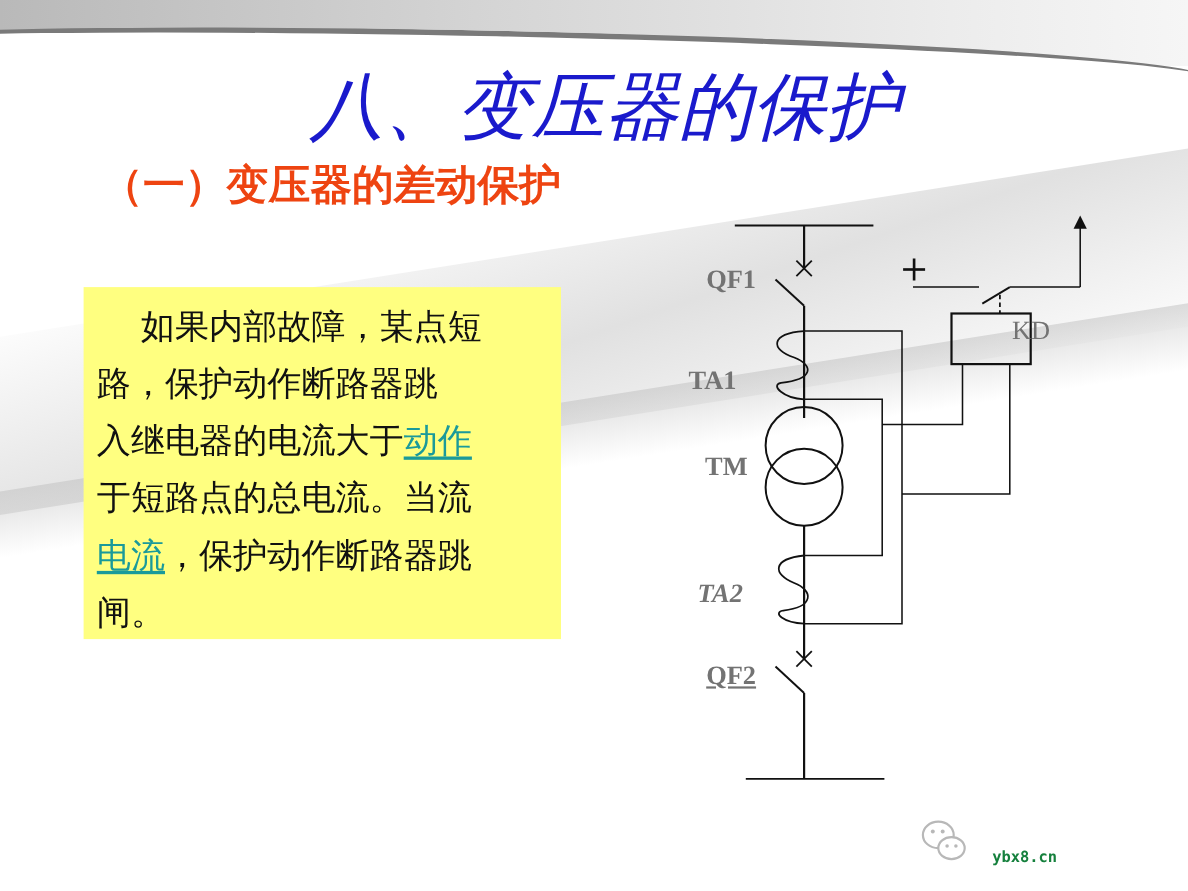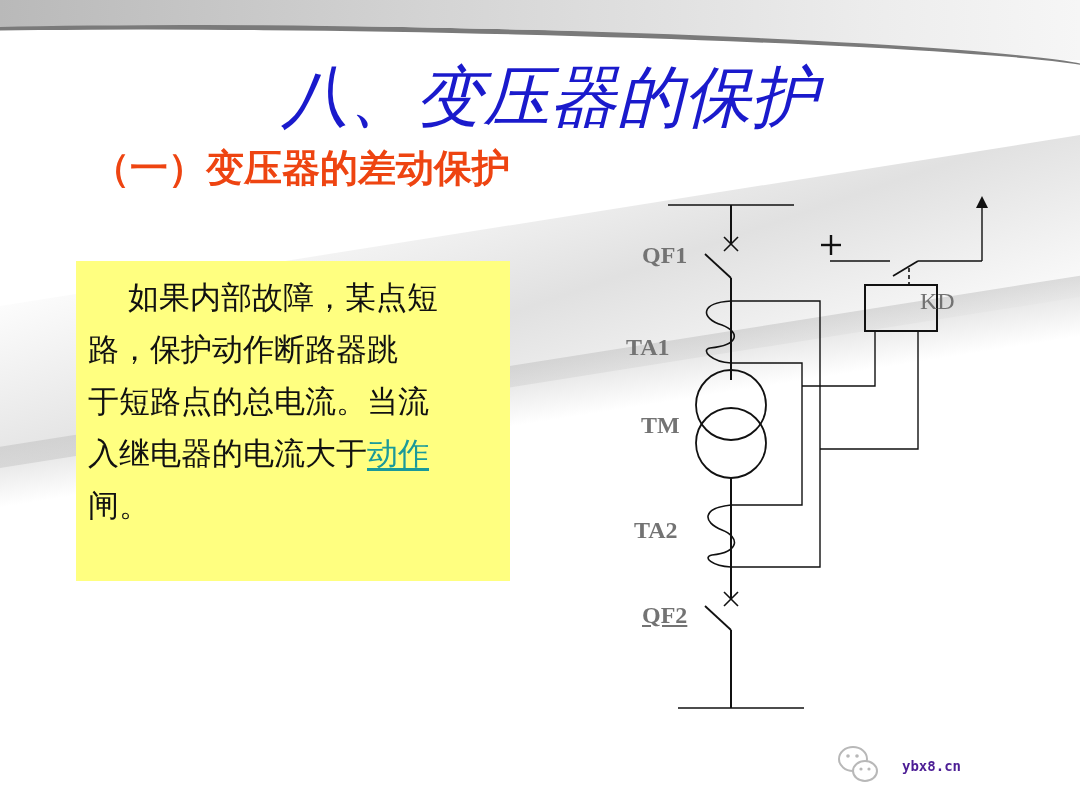--- a/index.html
+++ b/index.html
@@ -62,41 +62,42 @@
     .watermark {
       position: absolute; left: 836px; top: 742px; width: 230px; height: 56px;
     }
     .wm-text {
       position: absolute; left: 50px; top: 0px;
       font-family: "DejaVu Sans", sans-serif; font-size: 24px; color: #b0b0b0;
       letter-spacing: 1px; white-space: nowrap;
       text-shadow: 0 0 1px #ffffff;
     }
     .wm-url {
-      position: absolute; left: 66px; top: 16px;
-      font-family: "DejaVu Sans Mono", monospace; font-size: 14px; color: #4c1d95;
+      position: absolute; left: 66px; top: 30px;
+      font-family: "DejaVu Sans Mono", monospace; font-size: 14px; color: #15803d;
       font-weight: bold; white-space: nowrap;
     }
   </style>
 </head>
 <body>
 
 <div class="bg-top"></div>
 <div class="bg-top-white"></div>
 <div class="bg-swoosh"></div>
 <div class="bg-swoosh2"></div>
 
 <div class="title">八、变压器的保护</div>
 <div class="subtitle">（一）变压器的差动保护</div>
 
 <div class="textbox">
   <span class="line indent"><span>如果内部故障，某点短</span></span>
   <span class="line"><span>路，保护动作断路器跳</span></span>
+  <span class="line"><span>入继电器的电流大于</span><span class="link">动作</span></span>
   <span class="line"><span>于短路点的总电流。当流</span></span>
-  <span class="line"><span>入继电器的电流大于</span><span class="link">动作</span></span>
+  <span class="line"><span class="link">电流</span><span>，保护动作断路器跳</span></span>
   <span class="line"><span>闸。</span></span>
 </div>
 
 <div class="diagram">
   <svg width="420" height="540" viewBox="600 190 420 540" xmlns="http://www.w3.org/2000/svg">
     <g stroke="#111" fill="none" stroke-width="2">
 
       <line x1="668" y1="205" x2="794" y2="205" stroke-width="1.6"></line>
 
       <line x1="731" y1="205" x2="731" y2="244"></line>
@@ -151,21 +152,21 @@
     <polygon points="976,208 982,196 988,208" fill="#111"></polygon>
 
     <g stroke="#111" stroke-width="2.4">
       <line x1="821" y1="245" x2="841" y2="245"></line>
       <line x1="831" y1="235" x2="831" y2="255"></line>
     </g>
   </svg>
   <div class="lbl" style="left:42px; top:52px;">QF1</div>
   <div class="lbl" style="left:26px; top:124px;margin-top:20px;">TA1</div>
   <div class="lbl" style="left:41px; top:222px;">TM</div>
-  <div class="lbl" style="left:34px; top:327px;">TA2</div>
+  <div class="lbl" style="left:34px; top:337px;font-style:italic;">TA2</div>
   <div class="lbl" style="left:42px; top:412px;text-decoration:underline;">QF2</div>
   <div class="lbl" style="left:276px; top:98px; font-weight:normal; font-size:24px;margin-left:44px;">KD</div>
 </div>
 
 <div class="watermark">
   <svg width="46" height="46" viewBox="0 0 46 46" style="position:absolute;left:0;top:0;">
     <ellipse cx="17" cy="17" rx="14" ry="12" fill="#ffffff" stroke="#b8b8b8" stroke-width="2"></ellipse>
     <circle cx="12" cy="14" r="1.8" fill="#b8b8b8"></circle>
     <circle cx="21" cy="14" r="1.8" fill="#b8b8b8"></circle>
     <ellipse cx="29" cy="29" rx="12" ry="10" fill="#ffffff" stroke="#b8b8b8" stroke-width="2"></ellipse>

